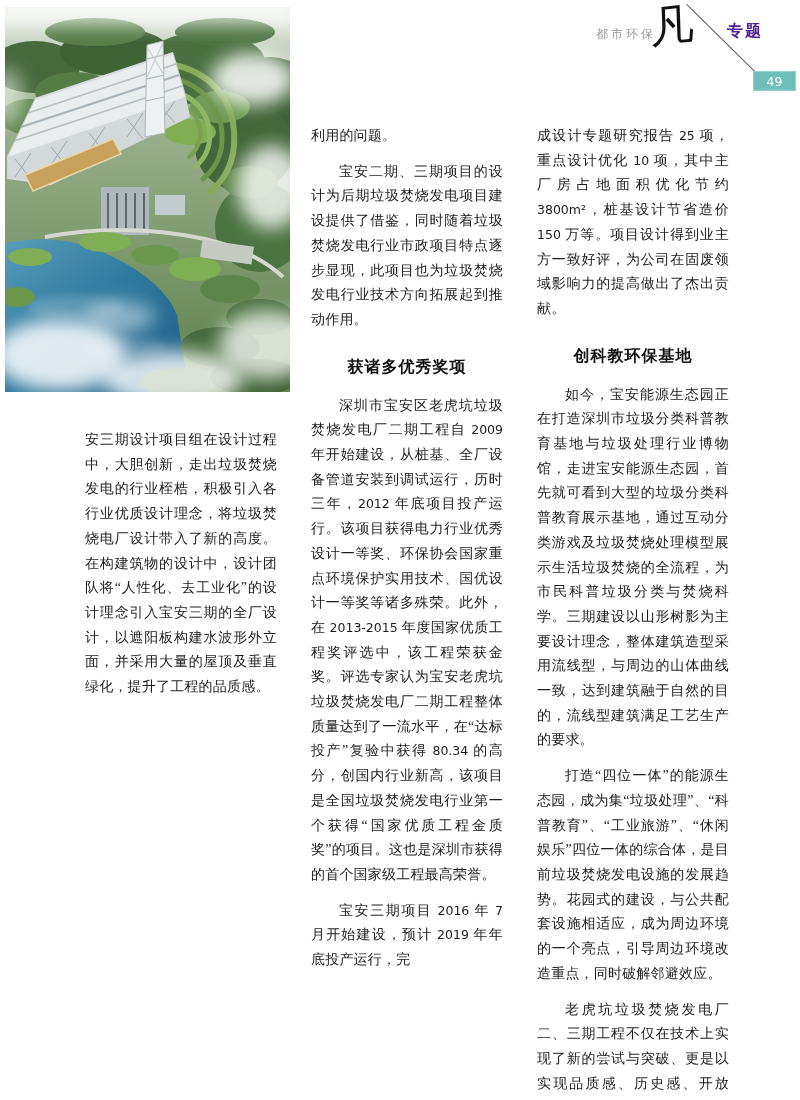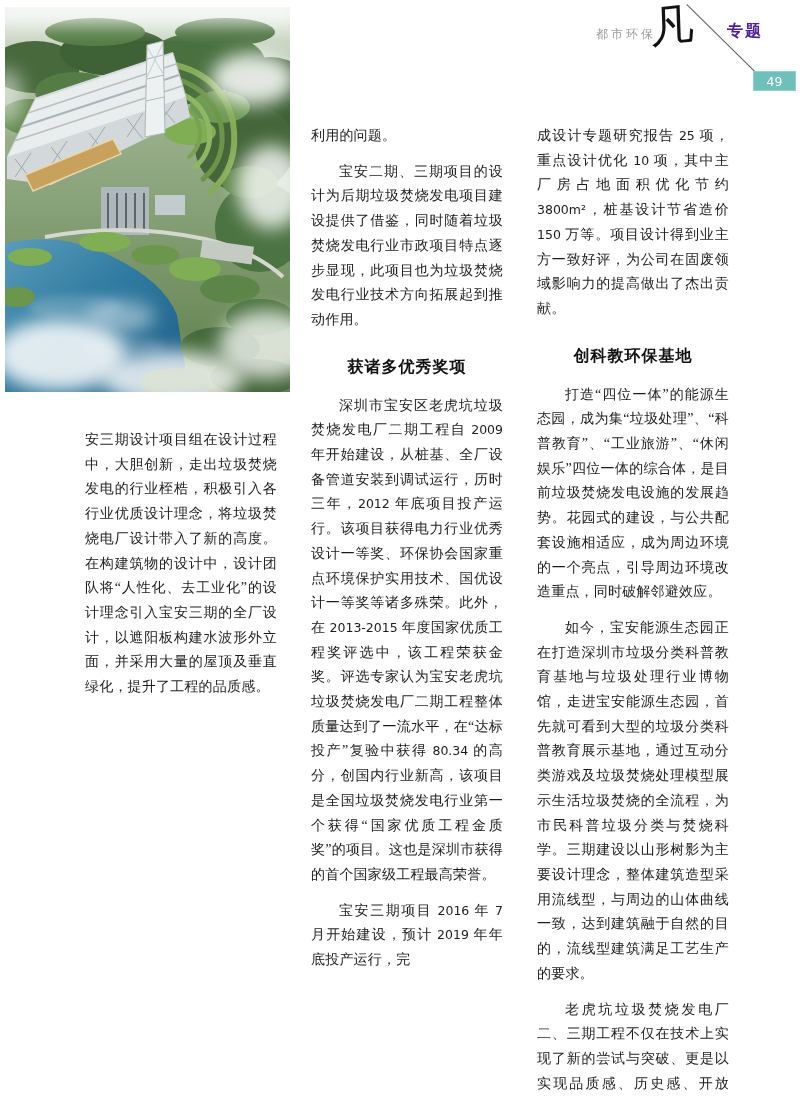--- a/index.html
+++ b/index.html
@@ -209,17 +209,17 @@
   <p>利用的问题。</p>
   <p class="ind">宝安二期、三期项目的设计为后期垃圾焚烧发电项目建设提供了借鉴，同时随着垃圾焚烧发电行业市政项目特点逐步显现，此项目也为垃圾焚烧发电行业技术方向拓展起到推动作用。</p>
   <h3 class="col-heading">获诸多优秀奖项</h3>
   <p class="ind">深圳市宝安区老虎坑垃圾焚烧发电厂二期工程自 <span class="num">2009</span> 年开始建设，从桩基、全厂设备管道安装到调试运行，历时三年，<span class="num">2012</span> 年底项目投产运行。该项目获得电力行业优秀设计一等奖、环保协会国家重点环境保护实用技术、国优设计一等奖等诸多殊荣。此外，在 <span class="num">2013-2015</span> 年度国家优质工程奖评选中，该工程荣获金奖。评选专家认为宝安老虎坑垃圾焚烧发电厂二期工程整体质量达到了一流水平，在“达标投产”复验中获得 <span class="num">80.34</span> 的高分，创国内行业新高，该项目是全国垃圾焚烧发电行业第一个获得“国家优质工程金质奖”的项目。这也是深圳市获得的首个国家级工程最高荣誉。</p>
   <p class="ind">宝安三期项目 <span class="num">2016</span> 年 <span class="num">7</span> 月开始建设，预计 <span class="num">2019</span> 年年底投产运行，完</p>
 </div>
 
 <div class="col col-3">
   <p>成设计专题研究报告 <span class="num">25</span> 项，重点设计优化 <span class="num">10</span> 项，其中主厂房占地面积优化节约 <span class="num">3800m²</span>，桩基设计节省造价 <span class="num">150</span> 万等。项目设计得到业主方一致好评，为公司在固废领域影响力的提高做出了杰出贡献。</p>
   <h3 class="col-heading">创科教环保基地</h3>
+  <p class="ind">如今，宝安能源生态园正在打造深圳市垃圾分类科普教育基地与垃圾处理行业博物馆，走进宝安能源生态园，首先就可看到大型的垃圾分类科普教育展示基地，通过互动分类游戏及垃圾焚烧处理模型展示生活垃圾焚烧的全流程，为市民科普垃圾分类与焚烧科学。三期建设以山形树影为主要设计理念，整体建筑造型采用流线型，与周边的山体曲线一致，达到建筑融于自然的目的，流线型建筑满足工艺生产的要求。</p>
   <p class="ind">打造“四位一体”的能源生态园，成为集“垃圾处理”、“科普教育”、“工业旅游”、“休闲娱乐”四位一体的综合体，是目前垃圾焚烧发电设施的发展趋势。花园式的建设，与公共配套设施相适应，成为周边环境的一个亮点，引导周边环境改造重点，同时破解邻避效应。</p>
-  <p class="ind">如今，宝安能源生态园正在打造深圳市垃圾分类科普教育基地与垃圾处理行业博物馆，走进宝安能源生态园，首先就可看到大型的垃圾分类科普教育展示基地，通过互动分类游戏及垃圾焚烧处理模型展示生活垃圾焚烧的全流程，为市民科普垃圾分类与焚烧科学。三期建设以山形树影为主要设计理念，整体建筑造型采用流线型，与周边的山体曲线一致，达到建筑融于自然的目的，流线型建筑满足工艺生产的要求。</p>
   <p class="ind">老虎坑垃圾焚烧发电厂二、三期工程不仅在技术上实现了新的尝试与突破、更是以实现品质感、历史感、开放性、公众性、去工业化及绿色可持续为目标在整体规划、景观绿化等方面进行了大胆的设计，打造出集生态、环保、科技、教育、体验为一体的国家级基地。</p>
   <div class="byline">固废处理事业部 周璇</div>
 </div>
 
 </body></html>

